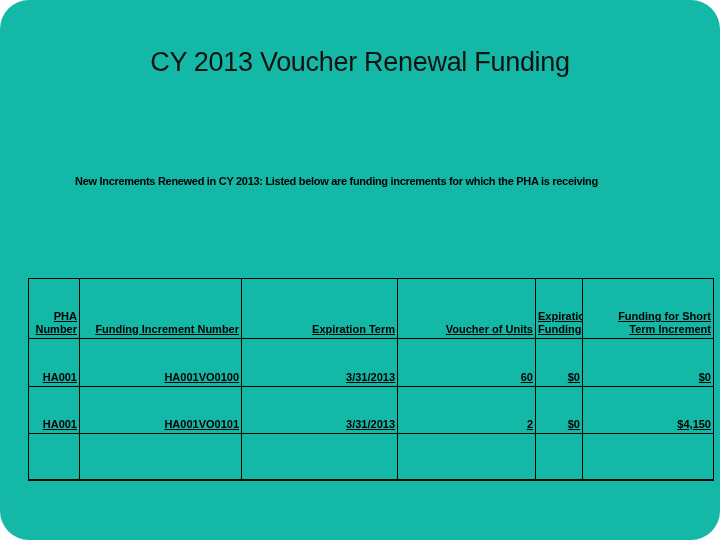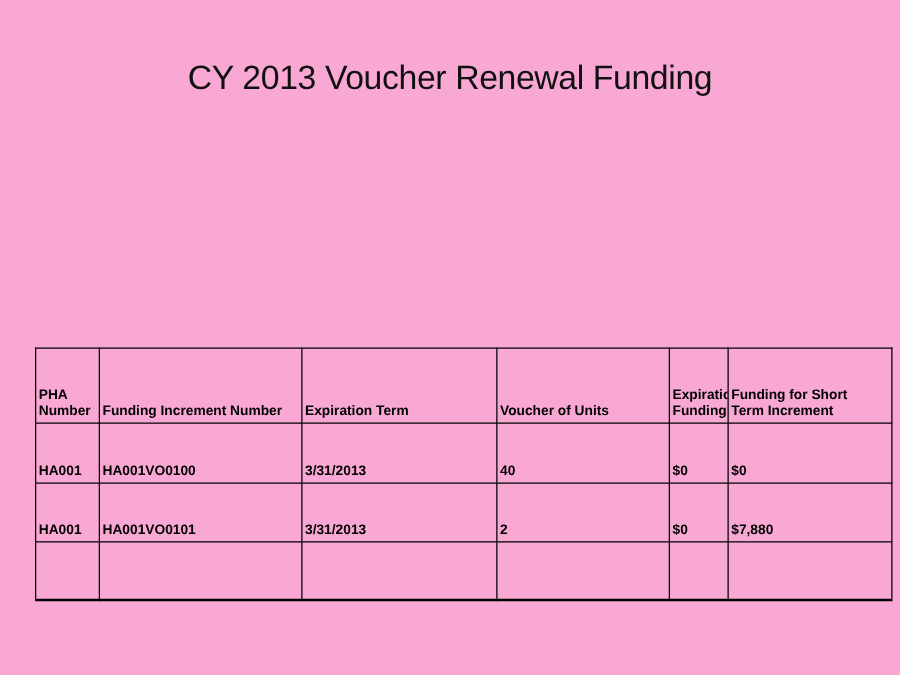--- a/index.html
+++ b/index.html
@@ -11,21 +11,22 @@
     width: 720px;
     height: 540px;
     position: relative;
     overflow: hidden;
     font-family: "Liberation Sans", sans-serif;
     color: #000000;
   }
   .slide {
     position: absolute;
     inset: 0;
-    background: #f9a8d4;
+    background: #14b8a6;
+    border-radius: 29px;
   }
   .slide-title {
     position: absolute;
     top: 46px;
     left: 0;
     width: 720px;
     text-align: center;
     font-size: 27px;
     font-weight: 400;
     line-height: 32px;
@@ -58,40 +59,42 @@
     border-collapse: collapse;
     table-layout: fixed;
     font-size: 11px;
     font-weight: 700;
     line-height: 13px;
     color: #000000;
   }
   table.funding-table td, table.funding-table th {
     border: 1px solid #000000;
     vertical-align: bottom;
-    text-align: left;
+    text-align: right;
     padding: 1px 2px 2px 2px;
     white-space: pre-line;
     overflow: hidden;
     font-weight: 700;
+    text-decoration: underline;
   }
   table.funding-table { border: 1px solid #000; border-bottom: 2px solid #000; }
   tr.header-row    { height: 60px; }
   tr.data-row-1    { height: 48px; }
   tr.data-row-2    { height: 47px; }
   tr.empty-row     { height: 46px; }
 </style>
 </head>
 <body>
 
 <div class="slide">
 
   <div class="slide-title">CY 2013 Voucher Renewal Funding</div>
 
   <div class="body-text">
+    <p class="para1">New Increments Renewed in CY 2013: Listed below are funding increments for which the PHA is receiving</p>
   </div>
 
   <table class="funding-table">
     <colgroup>
       <col style="width:51px">
       <col style="width:162px">
       <col style="width:156px">
       <col style="width:138px">
       <col style="width:47px">
       <col style="width:131px">
@@ -105,31 +108,31 @@
         <th>Voucher of Units</th>
         <th>Expiration
 Funding</th>
         <th>Funding for Short
 Term Increment</th>
       </tr>
       <tr class="data-row-1">
         <td>HA001</td>
         <td>HA001VO0100</td>
         <td>3/31/2013</td>
-        <td>40</td>
+        <td>60</td>
         <td>$0</td>
         <td>$0</td>
       </tr>
       <tr class="data-row-2">
         <td>HA001</td>
         <td>HA001VO0101</td>
         <td>3/31/2013</td>
         <td>2</td>
         <td>$0</td>
-        <td>$7,880</td>
+        <td>$4,150</td>
       </tr>
       <tr class="empty-row">
         <td></td>
         <td></td>
         <td></td>
         <td></td>
         <td></td>
         <td></td>
       </tr>
     </tbody>

